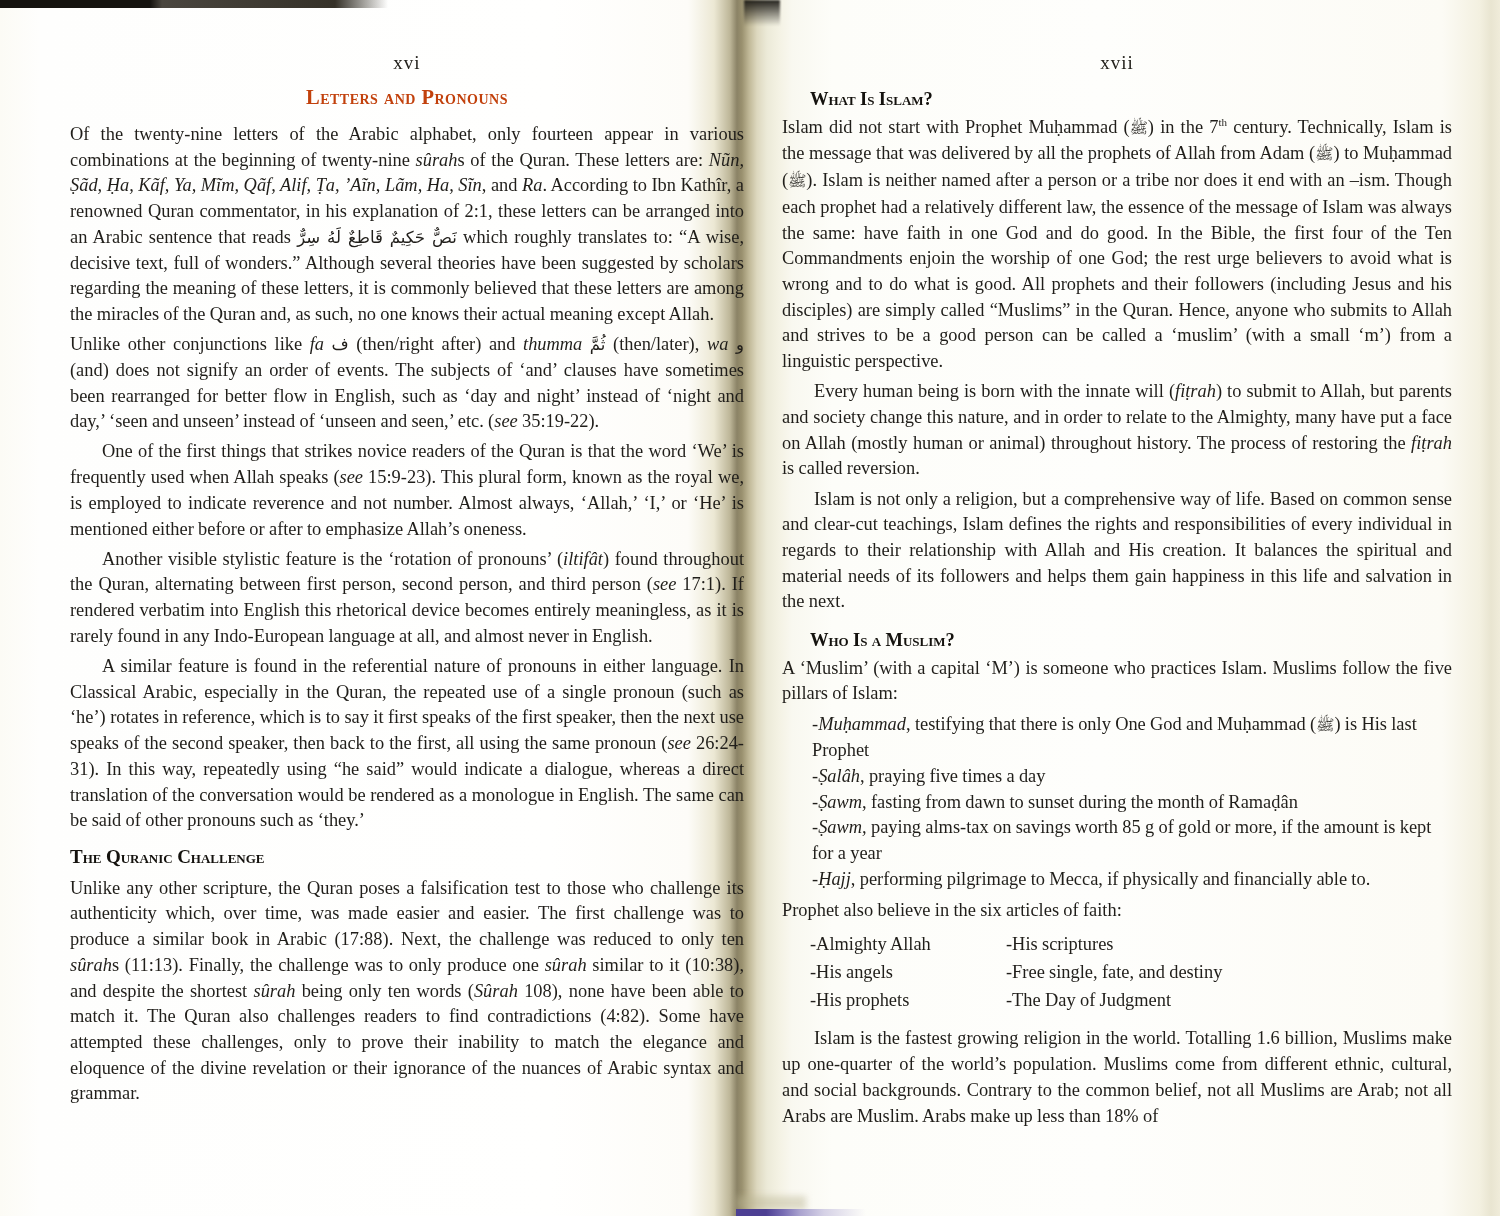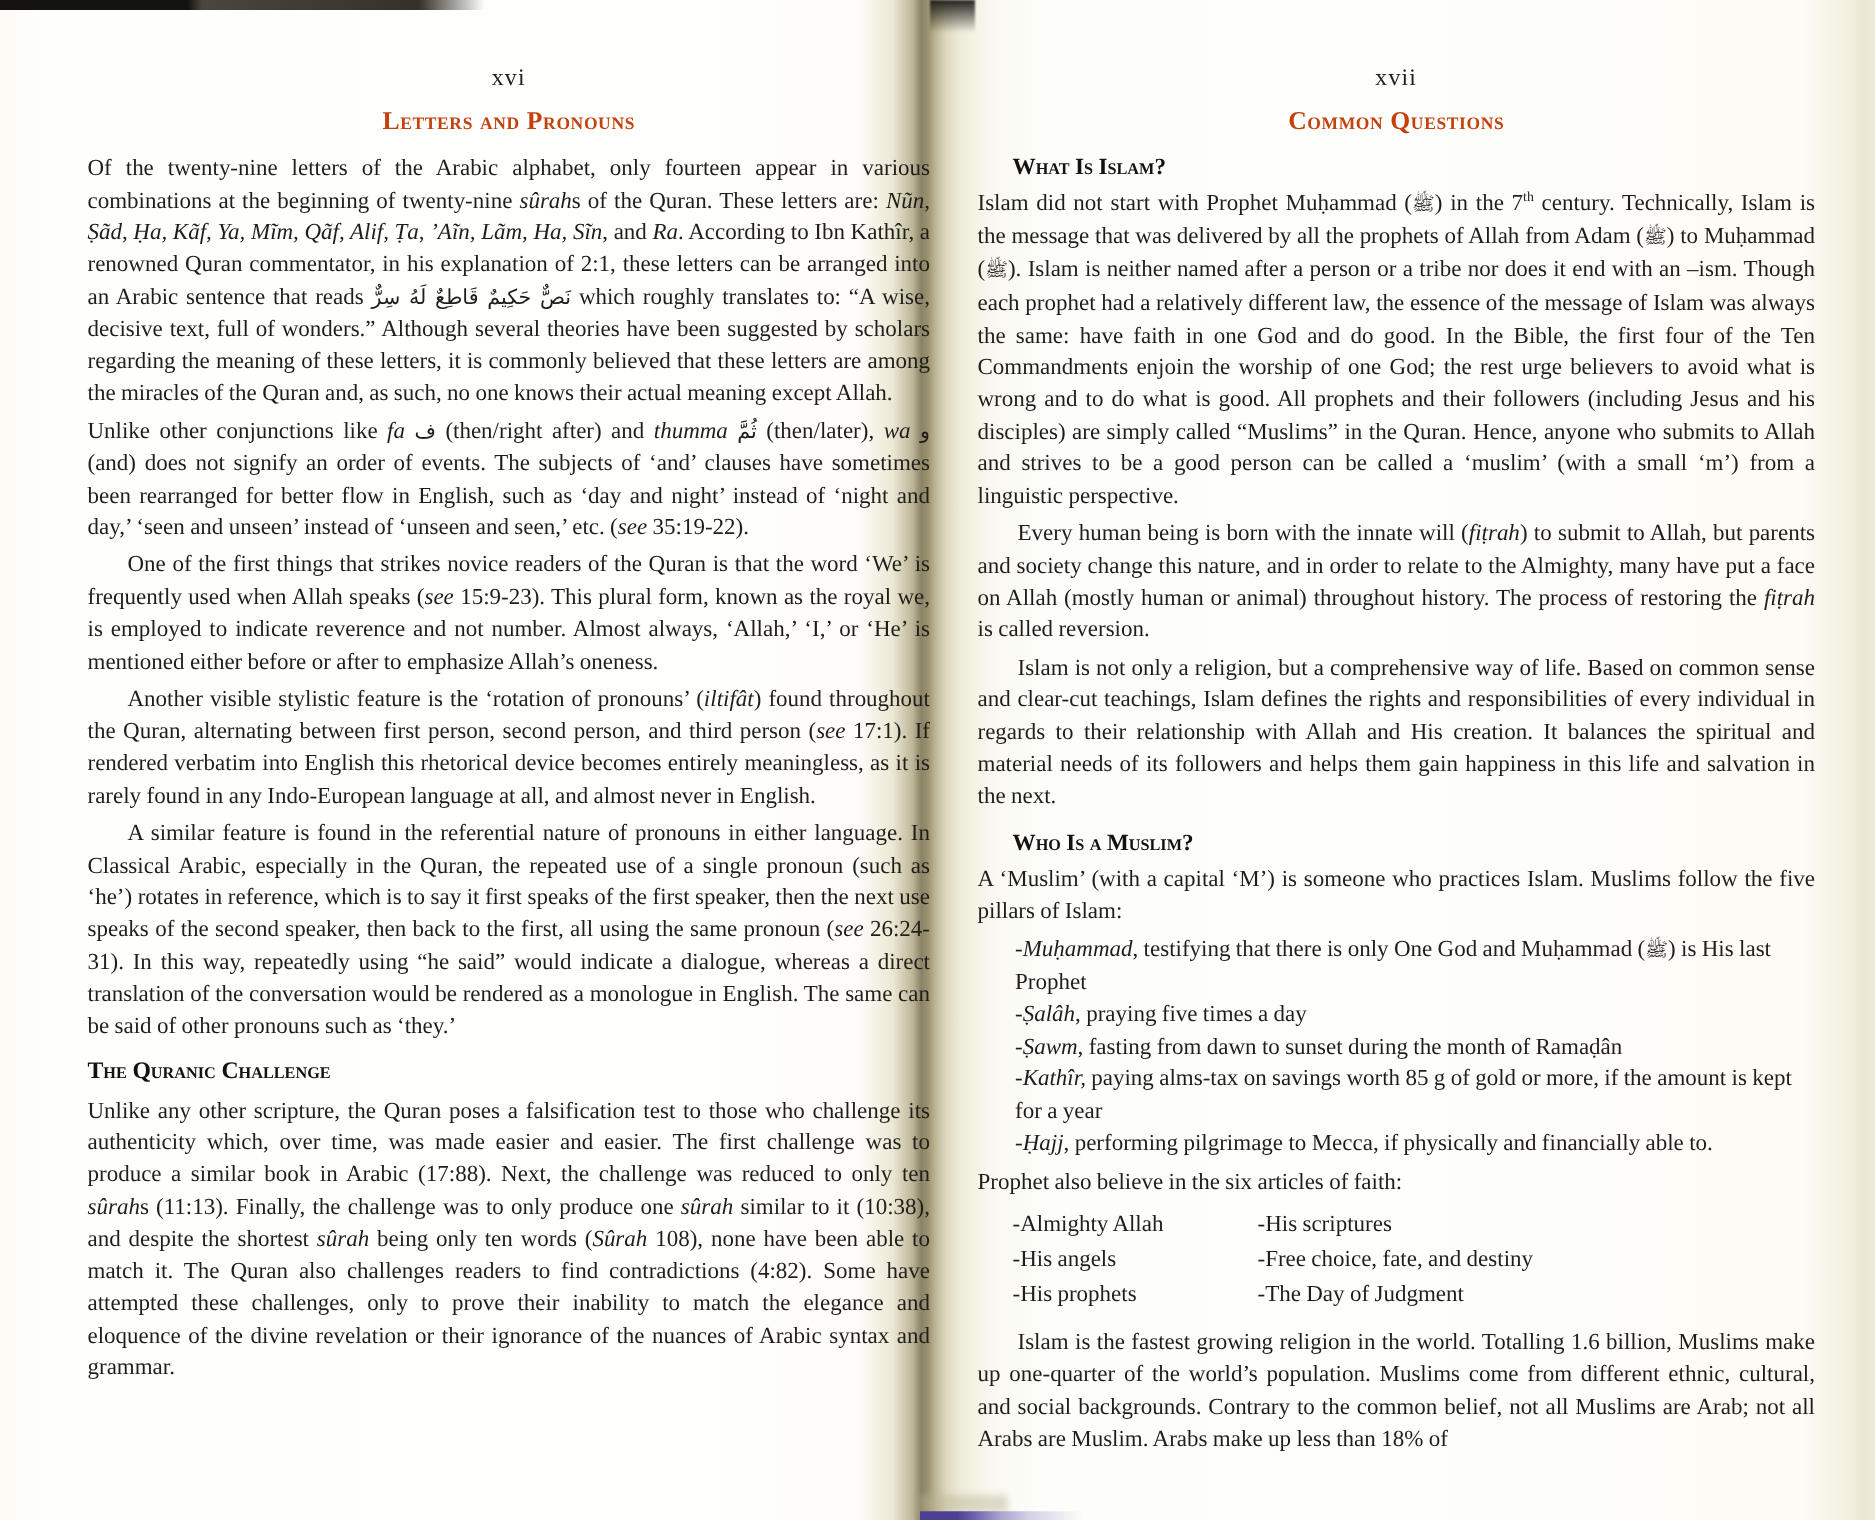--- a/index.html
+++ b/index.html
@@ -83,39 +83,38 @@
       <p class="para indent"><span>One of the first things that strikes novice readers of the Quran is that the word ‘We’ is frequently used when Allah speaks (</span><span class="seg-i">see</span><span> 15:9-23). This plural form, known as the royal we, is employed to indicate reverence and not number. Almost always, ‘Allah,’ ‘I,’ or ‘He’ is mentioned either before or after to emphasize Allah’s oneness.</span></p>
       <p class="para indent"><span>Another visible stylistic feature is the ‘rotation of pronouns’ (</span><span class="seg-i">iltifât</span><span>) found throughout the Quran, alternating between first person, second person, and third person (</span><span class="seg-i">see</span><span> 17:1). If rendered verbatim into English this rhetorical device becomes entirely meaningless, as it is rarely found in any Indo-European language at all, and almost never in English.</span></p>
       <p class="para indent"><span>A similar feature is found in the referential nature of pronouns in either language. In Classical Arabic, especially in the Quran, the repeated use of a single pronoun (such as ‘he’) rotates in reference, which is to say it first speaks of the first speaker, then the next use speaks of the second speaker, then back to the first, all using the same pronoun (</span><span class="seg-i">see</span><span> 26:24-31). In this way, repeatedly using “he said” would indicate a dialogue, whereas a direct translation of the conversation would be rendered as a monologue in English. The same can be said of other pronouns such as ‘they.’</span></p>
       <div class="sec-heading">The Quranic Challenge</div>
       <p class="para"><span>Unlike any other scripture, the Quran poses a falsification test to those who challenge its authenticity which, over time, was made easier and easier. The first challenge was to produce a similar book in Arabic (17:88). Next, the challenge was reduced to only ten </span><span class="seg-i">sûrah</span><span>s (11:13). Finally, the challenge was to only produce one </span><span class="seg-i">sûrah</span><span> similar to it (10:38), and despite the shortest </span><span class="seg-i">sûrah</span><span> being only ten words (</span><span class="seg-i">Sûrah</span><span> 108), none have been able to match it. The Quran also challenges readers to find contradictions (4:82). Some have attempted these challenges, only to prove their inability to match the elegance and eloquence of the divine revelation or their ignorance of the nuances of Arabic syntax and grammar.</span></p>
     </div>
 </div>
 
 <div class="page-col right">
   <div class="page-num">xvii</div>
-  <div class="chapter-heading">Common Questions</div>
   <div class="page-body" id="right-body">
       <div class="sub-heading">What Is Islam?</div>
       <p class="para"><span>Islam did not start with Prophet Muḥammad (</span><span class="seg-hon">ﷺ</span><span>) in the 7</span><span class="seg-sup">th</span><span> century. Technically, Islam is the message that was delivered by all the prophets of Allah from Adam (</span><span class="seg-hon">ﷺ</span><span>) to Muḥammad (</span><span class="seg-hon">ﷺ</span><span>). Islam is neither named after a person or a tribe nor does it end with an –ism. Though each prophet had a relatively different law, the essence of the message of Islam was always the same: have faith in one God and do good. In the Bible, the first four of the Ten Commandments enjoin the worship of one God; the rest urge believers to avoid what is wrong and to do what is good. All prophets and their followers (including Jesus and his disciples) are simply called “Muslims” in the Quran. Hence, anyone who submits to Allah and strives to be a good person can be called a ‘muslim’ (with a small ‘m’) from a linguistic perspective.</span></p>
       <p class="para indent"><span>Every human being is born with the innate will (</span><span class="seg-i">fiṭrah</span><span>) to submit to Allah, but parents and society change this nature, and in order to relate to the Almighty, many have put a face on Allah (mostly human or animal) throughout history. The process of restoring the </span><span class="seg-i">fiṭrah</span><span> is called reversion.</span></p>
       <p class="para indent"><span>Islam is not only a religion, but a comprehensive way of life. Based on common sense and clear-cut teachings, Islam defines the rights and responsibilities of every individual in regards to their relationship with Allah and His creation. It balances the spiritual and material needs of its followers and helps them gain happiness in this life and salvation in the next.</span></p>
       <div class="sub-heading">Who Is a Muslim?</div>
       <p class="para"><span>A ‘Muslim’ (with a capital ‘M’) is someone who practices Islam. Muslims follow the five pillars of Islam:</span></p>
       <div class="pillar-list">
         <div class="pillar-item"><span>-</span><span class="seg-i">Muḥammad</span><span>, testifying that there is only One God and Muḥammad (</span><span class="seg-hon">ﷺ</span><span>) is His last Prophet</span></div>
         <div class="pillar-item"><span>-</span><span class="seg-i">Ṣalâh</span><span>, praying five times a day</span></div>
         <div class="pillar-item"><span>-</span><span class="seg-i">Ṣawm</span><span>, fasting from dawn to sunset during the month of Ramaḍân</span></div>
-        <div class="pillar-item"><span>-</span><span class="seg-i">Kathîr,</span><span> paying alms-tax on savings worth 85 g of gold or more, if the amount is kept for a year</span></div>
+        <div class="pillar-item"><span>-</span><span class="seg-i">Ṣawm,</span><span> paying alms-tax on savings worth 85 g of gold or more, if the amount is kept for a year</span></div>
         <div class="pillar-item"><span>-</span><span class="seg-i">Ḥajj</span><span>, performing pilgrimage to Mecca, if physically and financially able to.</span></div>
       </div>
       <p class="para"><span>Prophet also believe in the six articles of faith:</span></p>
       <div class="faith-columns">
         <div class="faith-cell">-Almighty Allah</div>
         <div class="faith-cell">-His scriptures</div>
         <div class="faith-cell">-His angels</div>
-        <div class="faith-cell">-Free choice, fate, and destiny</div>
+        <div class="faith-cell">-Free single, fate, and destiny</div>
         <div class="faith-cell">-His prophets</div>
         <div class="faith-cell">-The Day of Judgment</div>
       </div>
       <p class="para indent"><span>Islam is the fastest growing religion in the world. Totalling 1.6 billion, Muslims make up one-quarter of the world’s population. Muslims come from different ethnic, cultural, and social backgrounds. Contrary to the common belief, not all Muslims are Arab; not all Arabs are Muslim. Arabs make up less than 18% of</span></p>
     </div>
 </div>
 
 </body></html>

